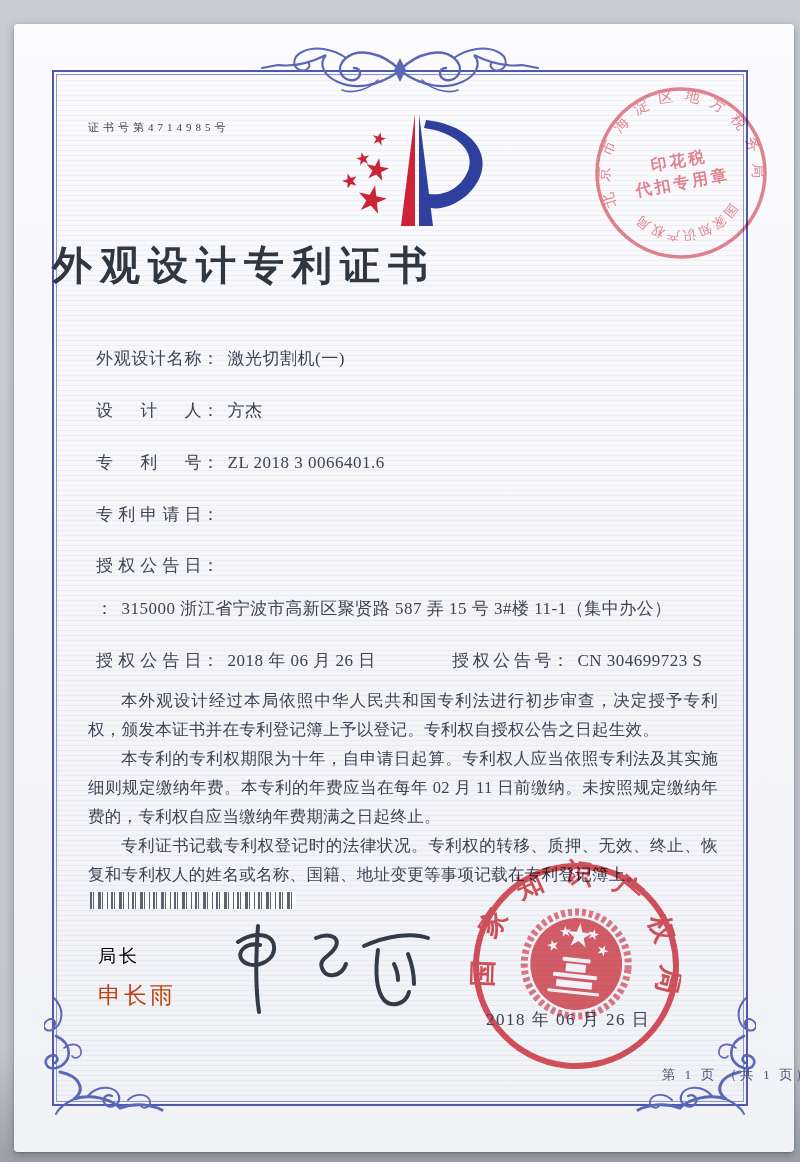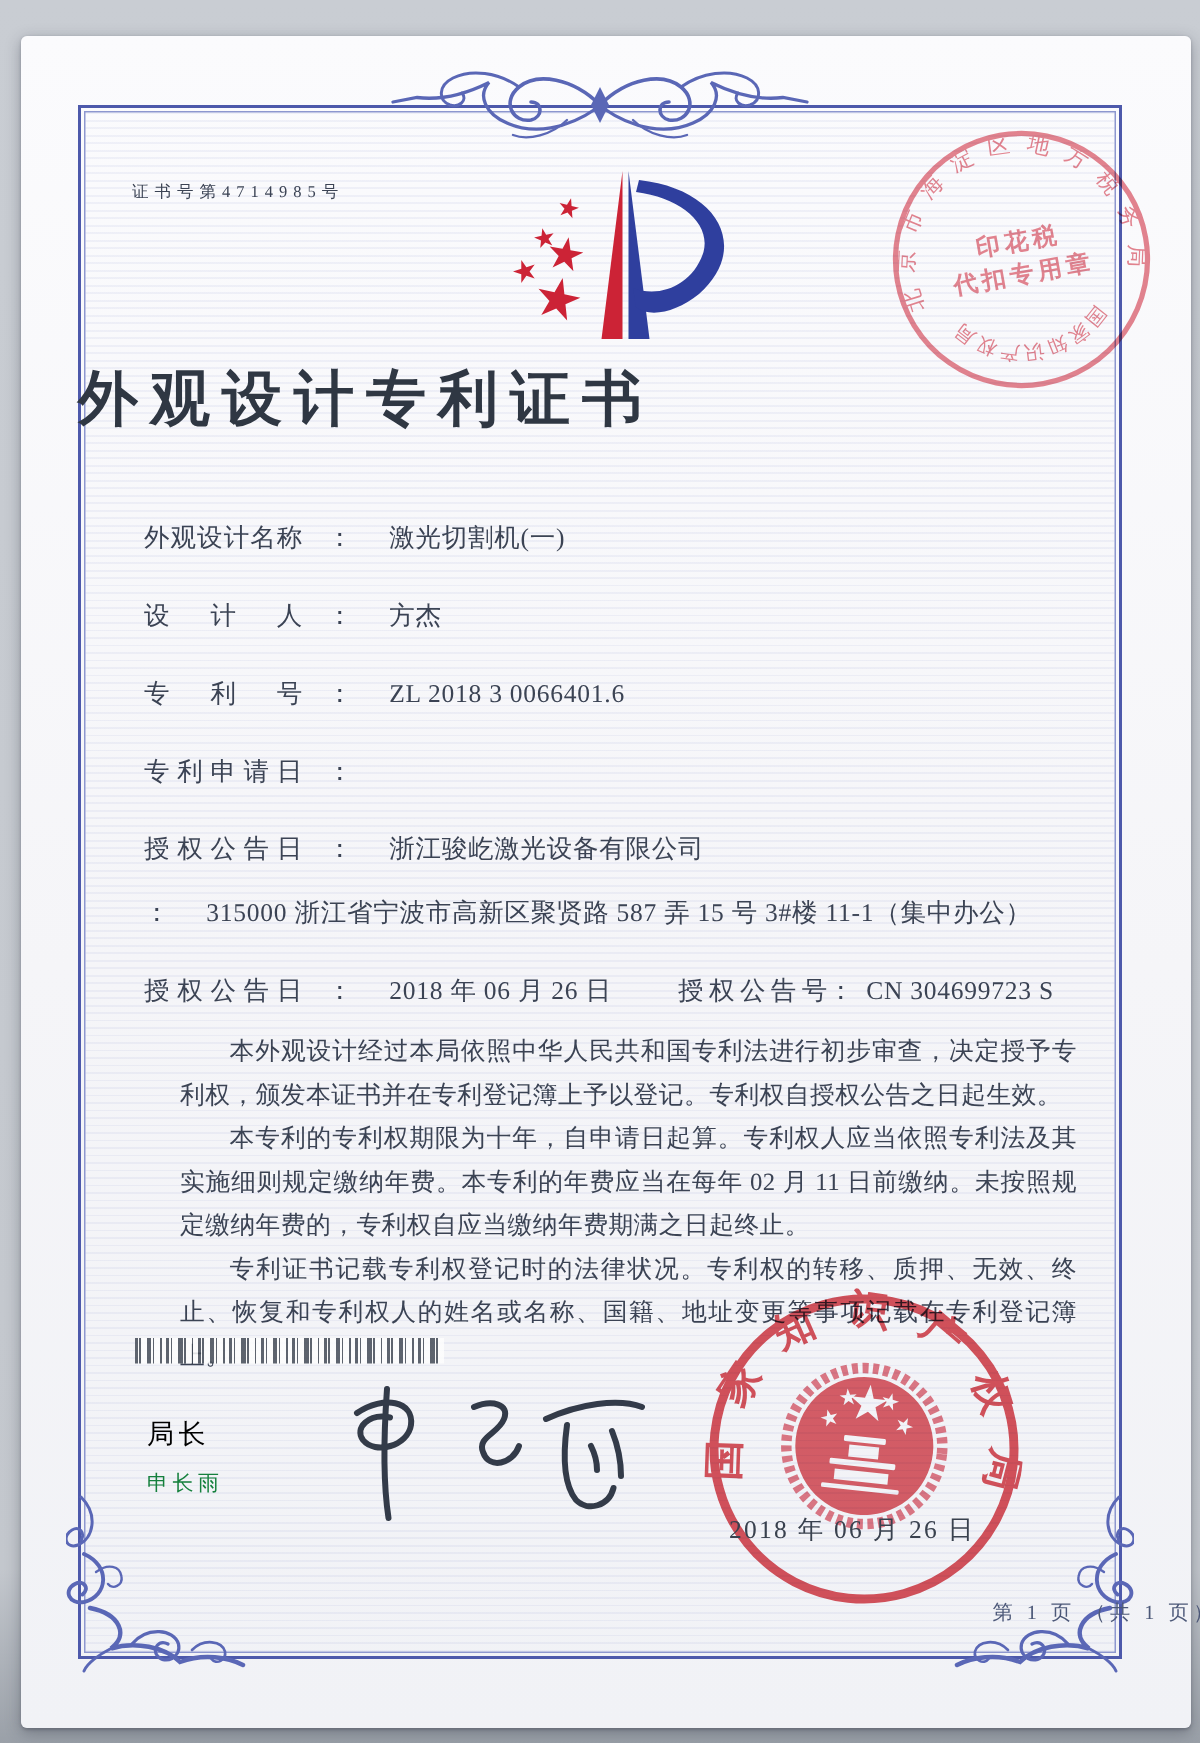--- a/index.html
+++ b/index.html
@@ -34,41 +34,41 @@
     position:absolute;left:88px;top:120px;font-size:11px;letter-spacing:4px;
     color:var(--ink);
   }
   .logo{position:absolute;left:320px;top:104px;width:184px;height:128px;}
   .tax-seal{position:absolute;left:592px;top:84px;width:178px;height:178px;
     transform:rotate(-10deg);opacity:.85;mix-blend-mode:multiply;}
   .title{
     position:absolute;left:52px;top:238px;width:696px;text-align:left;
     font-size:40px;font-weight:600;letter-spacing:8px;color:var(--title_ink);
   }
-  .frow{position:absolute;left:96px;width:632px;display:flex;line-height:26px;font-size:17px;letter-spacing:.5px;gap:16px;}
+  .frow{position:absolute;left:96px;width:632px;display:flex;line-height:26px;font-size:17px;letter-spacing:.5px;}
   .flabel{display:inline-block;width:106px;text-align:justify;text-align-last:justify;flex:none;}
   .fcolon{flex:none;margin-right:8px;}
   .fval{flex:1;letter-spacing:.5px;}
   .subfield{position:absolute;left:356px;top:0;display:flex;line-height:26px;}
   .subfield .flabel{width:100px;}
   .paras{
     position:absolute;left:88px;top:686px;width:630px;
     font-size:16.5px;line-height:29px;text-align:justify;letter-spacing:.3px;
   }
-  .paras p{text-indent:2em;margin-left:32px;}
+  .paras p{text-indent:2em;}
   .barcode{
     position:absolute;left:90px;top:892px;width:206px;height:17px;
     background:repeating-linear-gradient(90deg,
       #434a56 0 2px,#fdfdfd 2px 3px,#434a56 3px 4px,#fdfdfd 4px 8px,
       #434a56 8px 11px,#fdfdfd 11px 12px,#434a56 12px 13px,#fdfdfd 13px 17px,
       #434a56 17px 18px,#fdfdfd 18px 21px);
     opacity:.85;
   }
   .sig-title{position:absolute;left:98px;top:944px;font-size:18px;letter-spacing:3px;color:#000000;}
-  .sig-name{position:absolute;left:98px;top:980px;font-size:14px;letter-spacing:3px;color:#15803d;}
+  .sig-name{position:absolute;left:98px;top:980px;font-size:23px;letter-spacing:3px;color:#c2410c;}
   .sig-hand{position:absolute;left:212px;top:912px;width:230px;height:108px;}
   .main-seal{position:absolute;left:470px;top:860px;width:212px;height:212px;
     transform:rotate(6deg);mix-blend-mode:multiply;opacity:.92;}
   .seal-date{
     position:absolute;left:486px;top:1008px;font-size:17px;letter-spacing:1.5px;
     color:#39414e;z-index:5;
   }
   .footer{
     position:absolute;left:52px;top:1066px;width:760px;text-align:right;
     font-size:13.5px;letter-spacing:3px;color:#4c5878;
@@ -170,21 +170,20 @@
       <span class="fcolon">：</span>
     <span class="fval">ZL 2018 3 0066401.6</span>
   </div>
   <div class="frow" style="top:502px">
     <span class="flabel">专利申请日</span>
       <span class="fcolon">：</span>
   </div>
   <div class="frow" style="top:553px">
     <span class="flabel">授权公告日</span>
       <span class="fcolon">：</span>
-    <span class="fval">浙江骏屹激光设备有限公司</span>
   </div>
   <div class="frow" style="top:596px">
       <span class="fcolon">：</span>
     <span class="fval">315000 浙江省宁波市高新区聚贤路 587 弄 15 号 3#楼 11-1（集中办公）</span>
   </div>
   <div class="frow" style="top:648px">
     <span class="flabel">授权公告日</span>
       <span class="fcolon">：</span>
     <span class="fval">2018 年 06 月 26 日</span>
     <span class="subfield">

